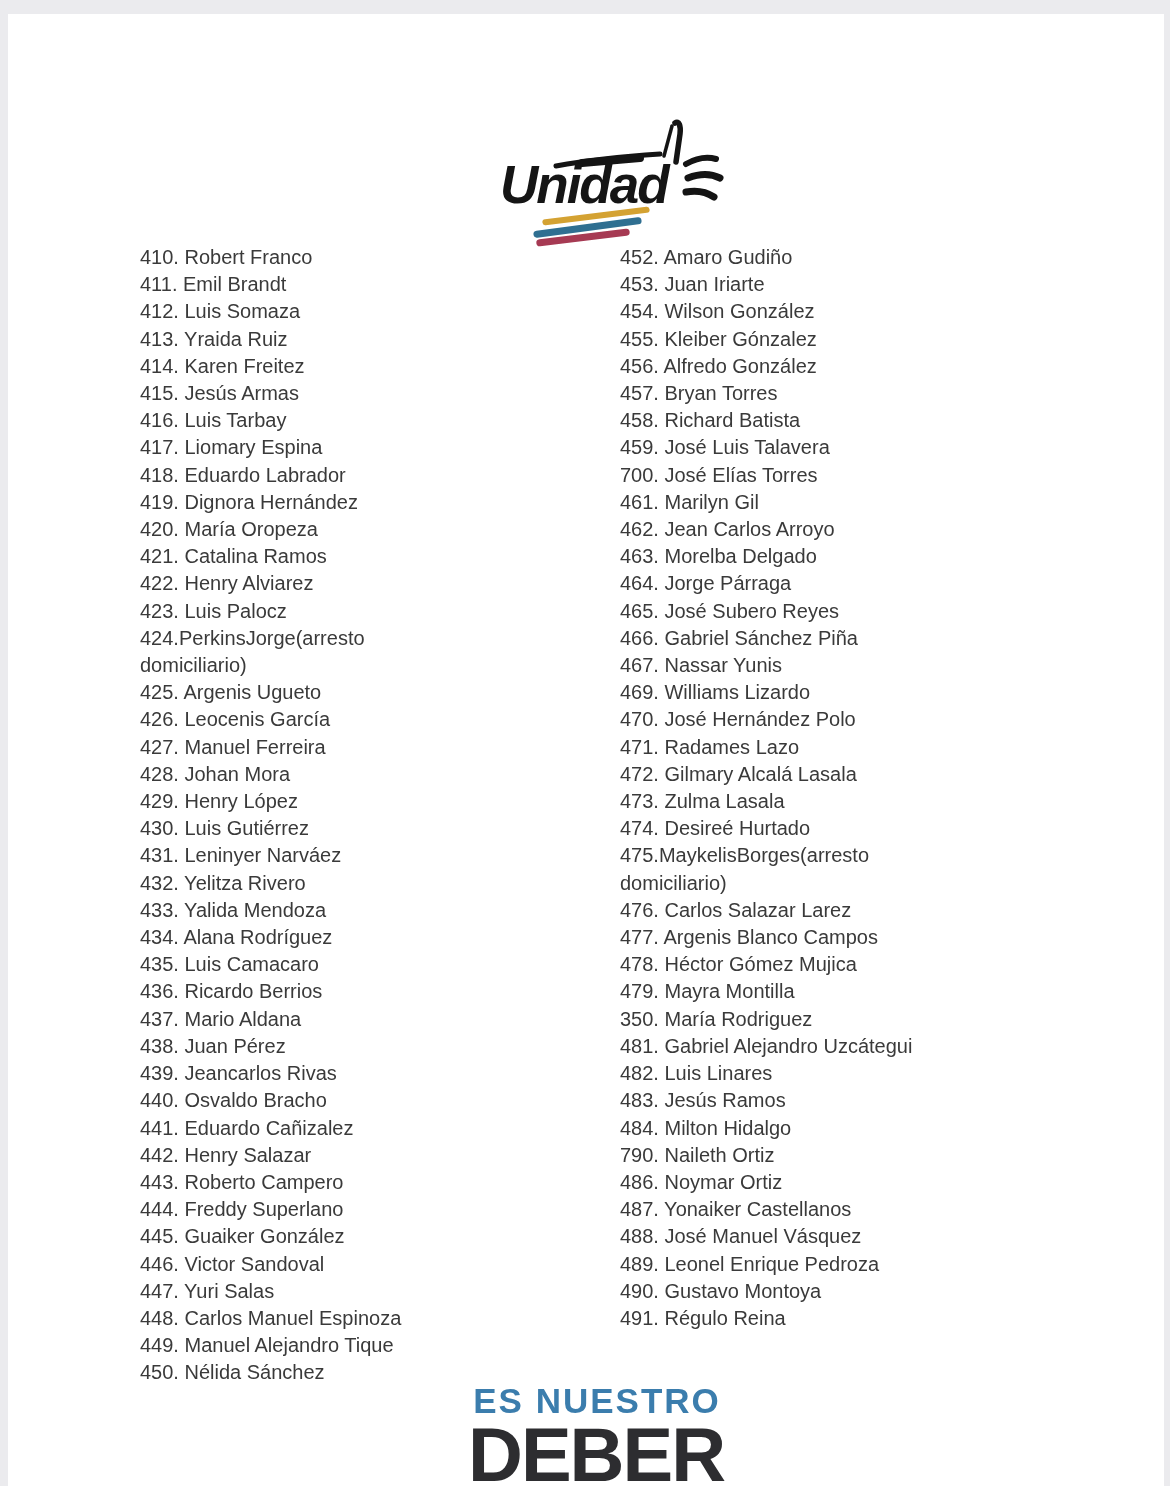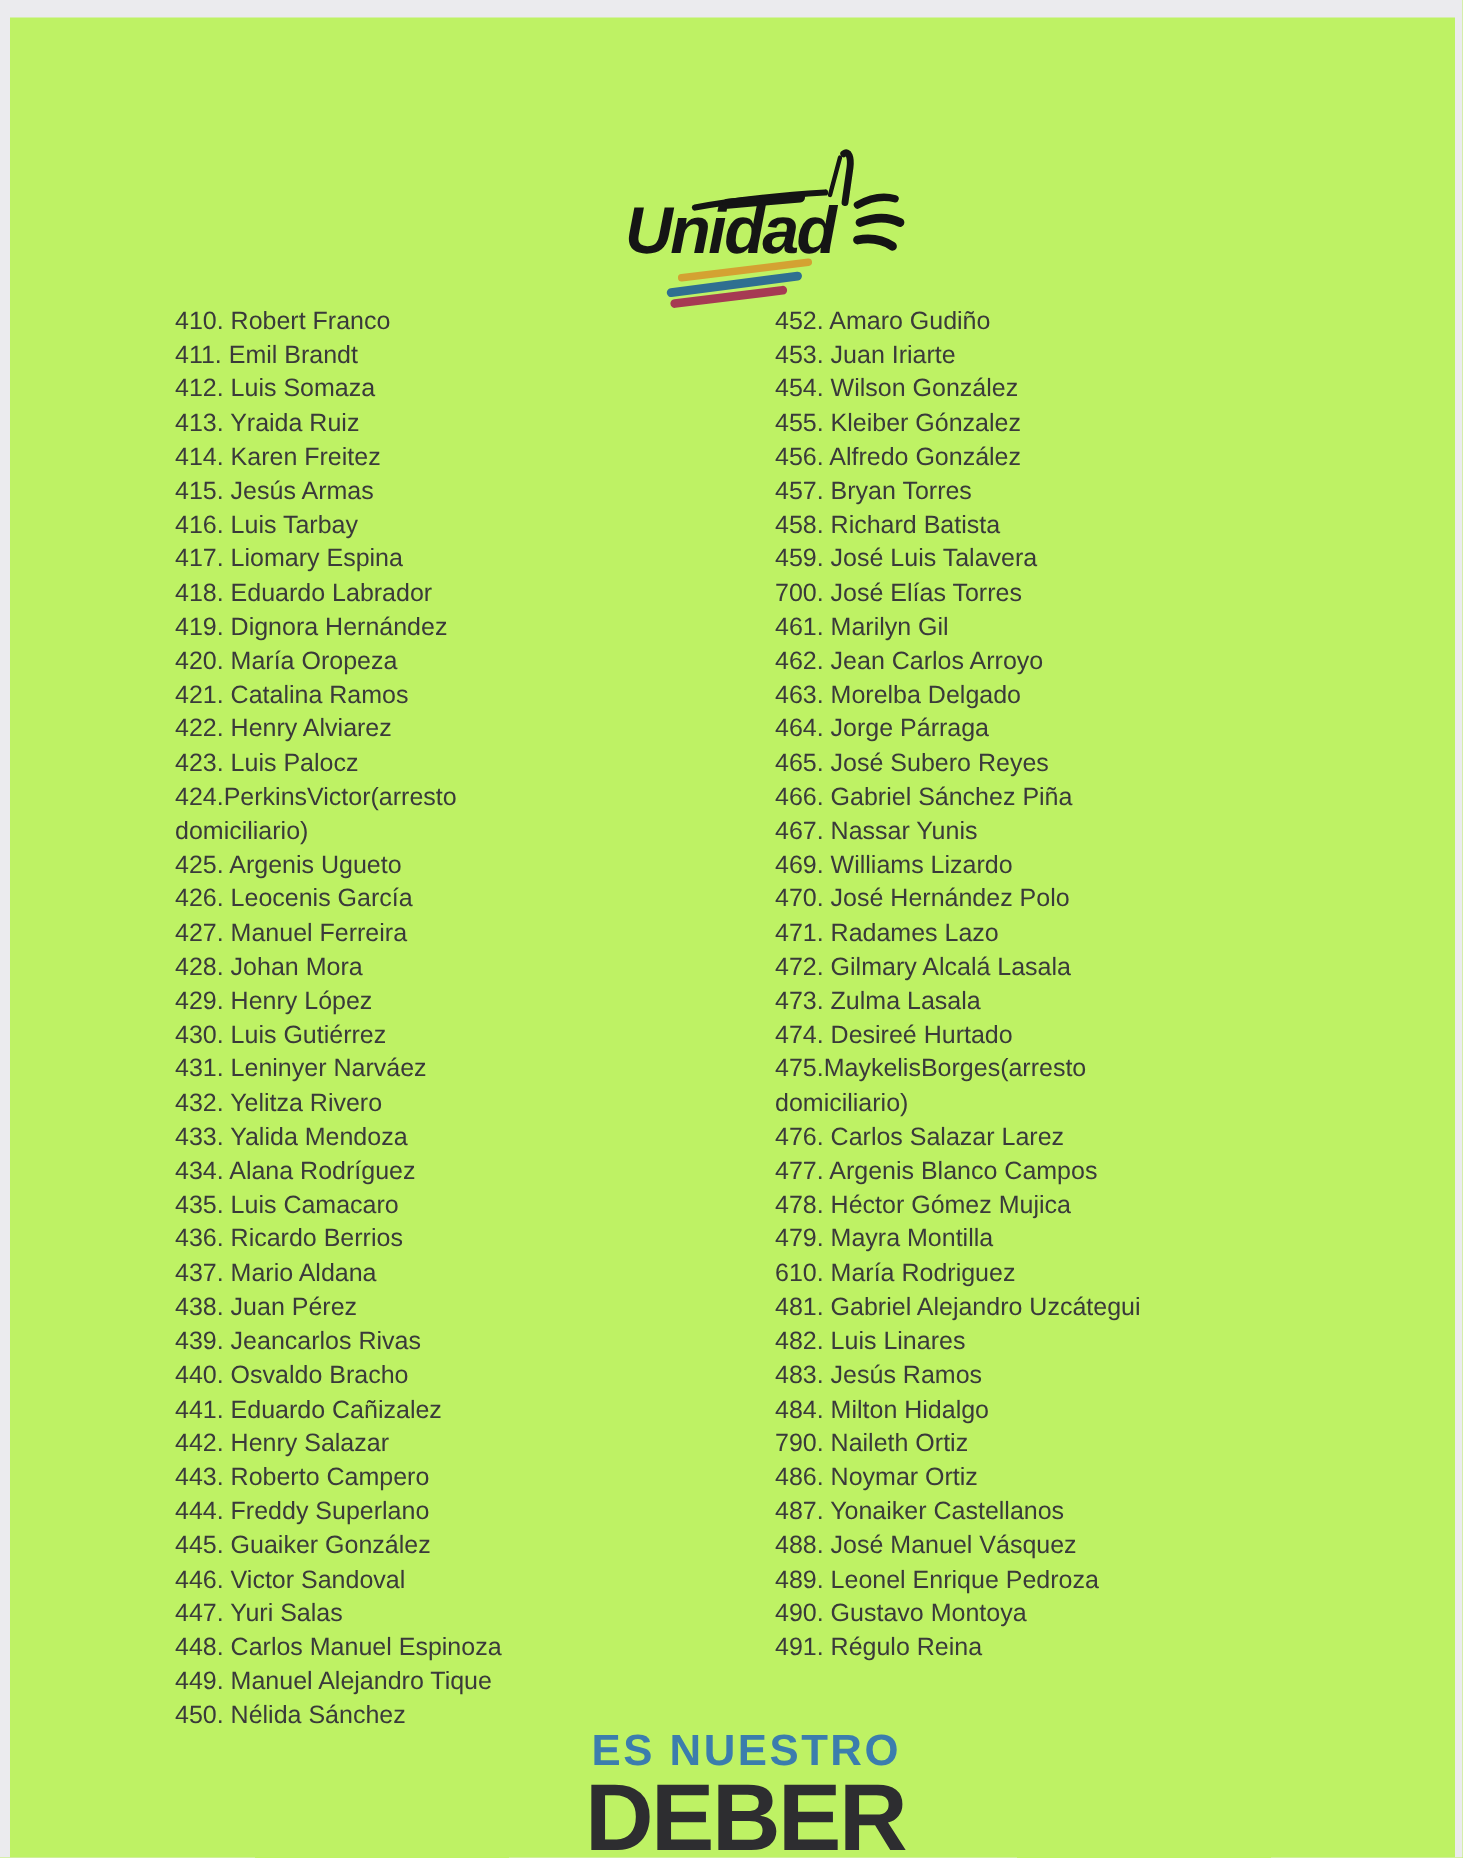--- a/index.html
+++ b/index.html
@@ -5,21 +5,21 @@
   html,body{margin:0;padding:0;}
   body{
     width:1170px;height:1486px;
     background:#ebebee;
     font-family:"Liberation Sans","DejaVu Sans",sans-serif;
     position:relative;
     overflow:hidden;
   }
   .page{
     position:absolute;left:8px;top:14px;right:6px;bottom:0;
-    background:#bef264;
+    background:#ffffff;
   }
   
   .logo{position:absolute;left:0;top:0;width:100%;height:240px;}
   .unidad-word{
     position:absolute;left:492px;top:140px;
     font-size:53px;font-weight:700;font-style:italic;
     letter-spacing:-2px;color:#151515;
   }
   .hand-svg{position:absolute;left:540px;top:86px;}
   .stripe{position:absolute;border-radius:6px;}
@@ -82,21 +82,21 @@
       <div class="line">417. Liomary Espina</div>
       <div class="line">418. Eduardo Labrador</div>
       <div class="line">419. Dignora Hernández</div>
       <div class="line">420. María Oropeza</div>
       <div class="line">421. Catalina Ramos</div>
       <div class="line">422. Henry Alviarez</div>
       <div class="line">423. Luis Palocz</div>
       <div class="line justified">
         <span>424.</span>
         <span>Perkins</span>
-        <span>Victor</span>
+        <span>Jorge</span>
         <span>(arresto</span>
       </div>
       <div class="line">domiciliario)</div>
       <div class="line">425. Argenis Ugueto</div>
       <div class="line">426. Leocenis García</div>
       <div class="line">427. Manuel Ferreira</div>
       <div class="line">428. Johan Mora</div>
       <div class="line">429. Henry López</div>
       <div class="line">430. Luis Gutiérrez</div>
       <div class="line">431. Leninyer Narváez</div>
@@ -147,21 +147,21 @@
         <span>475.</span>
         <span>Maykelis</span>
         <span>Borges</span>
         <span>(arresto</span>
       </div>
       <div class="line">domiciliario)</div>
       <div class="line">476. Carlos Salazar Larez</div>
       <div class="line">477. Argenis Blanco Campos</div>
       <div class="line">478. Héctor Gómez Mujica</div>
       <div class="line">479. Mayra Montilla</div>
-      <div class="line">610. María Rodriguez</div>
+      <div class="line">350. María Rodriguez</div>
       <div class="line">481. Gabriel Alejandro Uzcátegui</div>
       <div class="line">482. Luis Linares</div>
       <div class="line">483. Jesús Ramos</div>
       <div class="line">484. Milton Hidalgo</div>
       <div class="line">790. Naileth Ortiz</div>
       <div class="line">486. Noymar Ortiz</div>
       <div class="line">487. Yonaiker Castellanos</div>
       <div class="line">488. José Manuel Vásquez</div>
       <div class="line">489. Leonel Enrique Pedroza</div>
       <div class="line">490. Gustavo Montoya</div>

